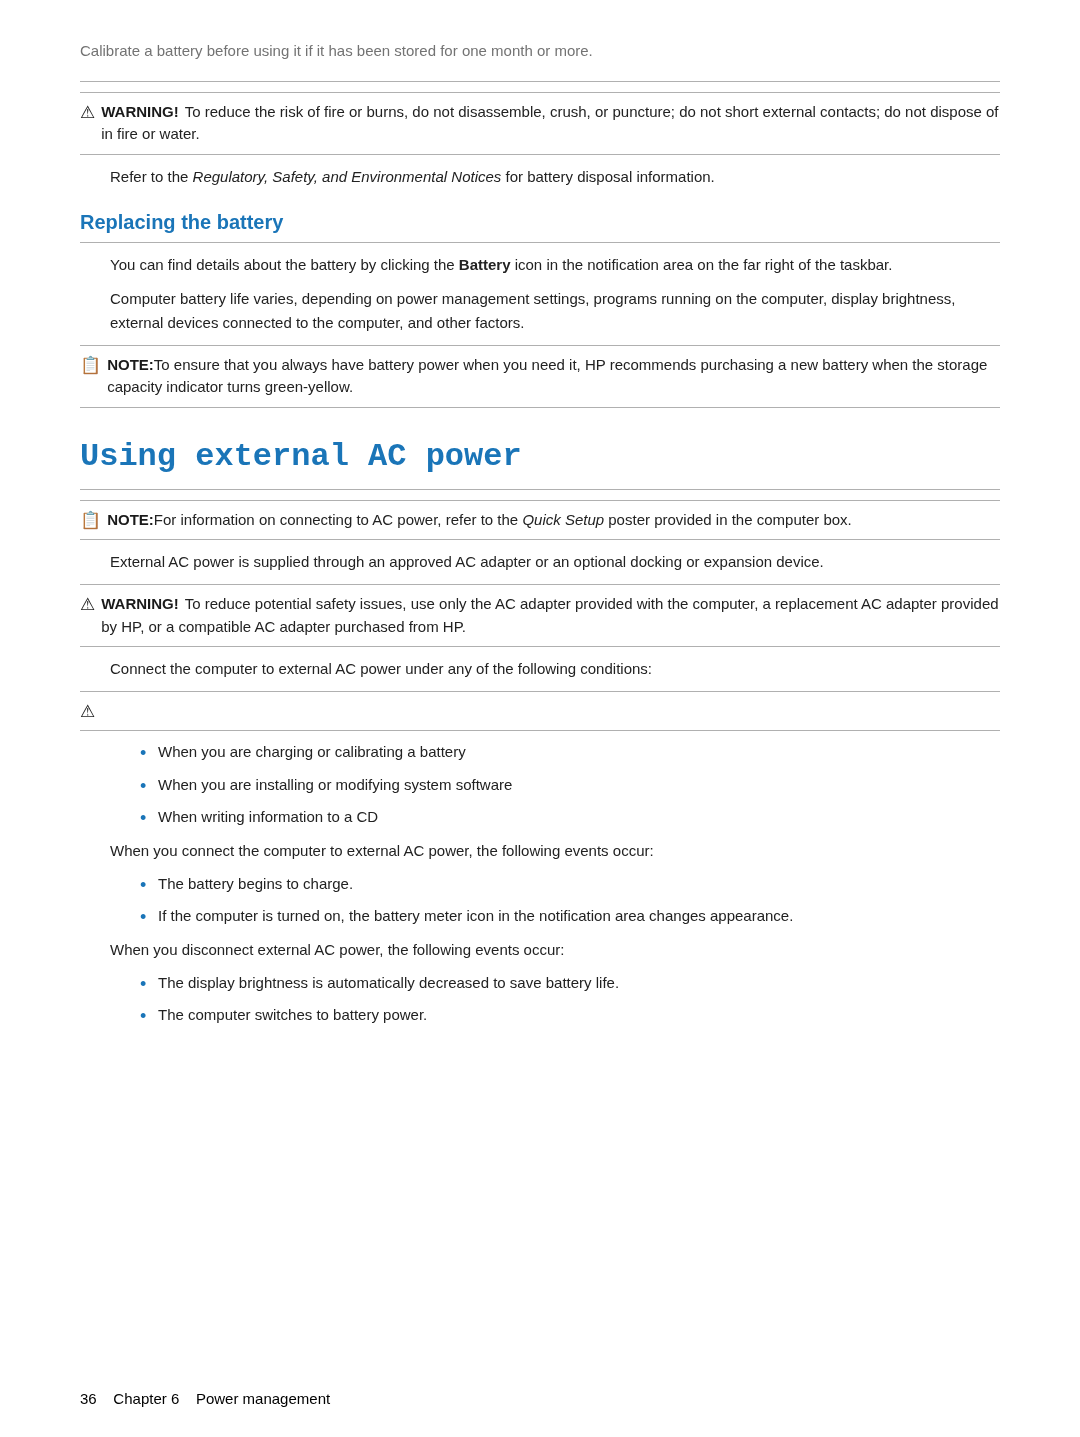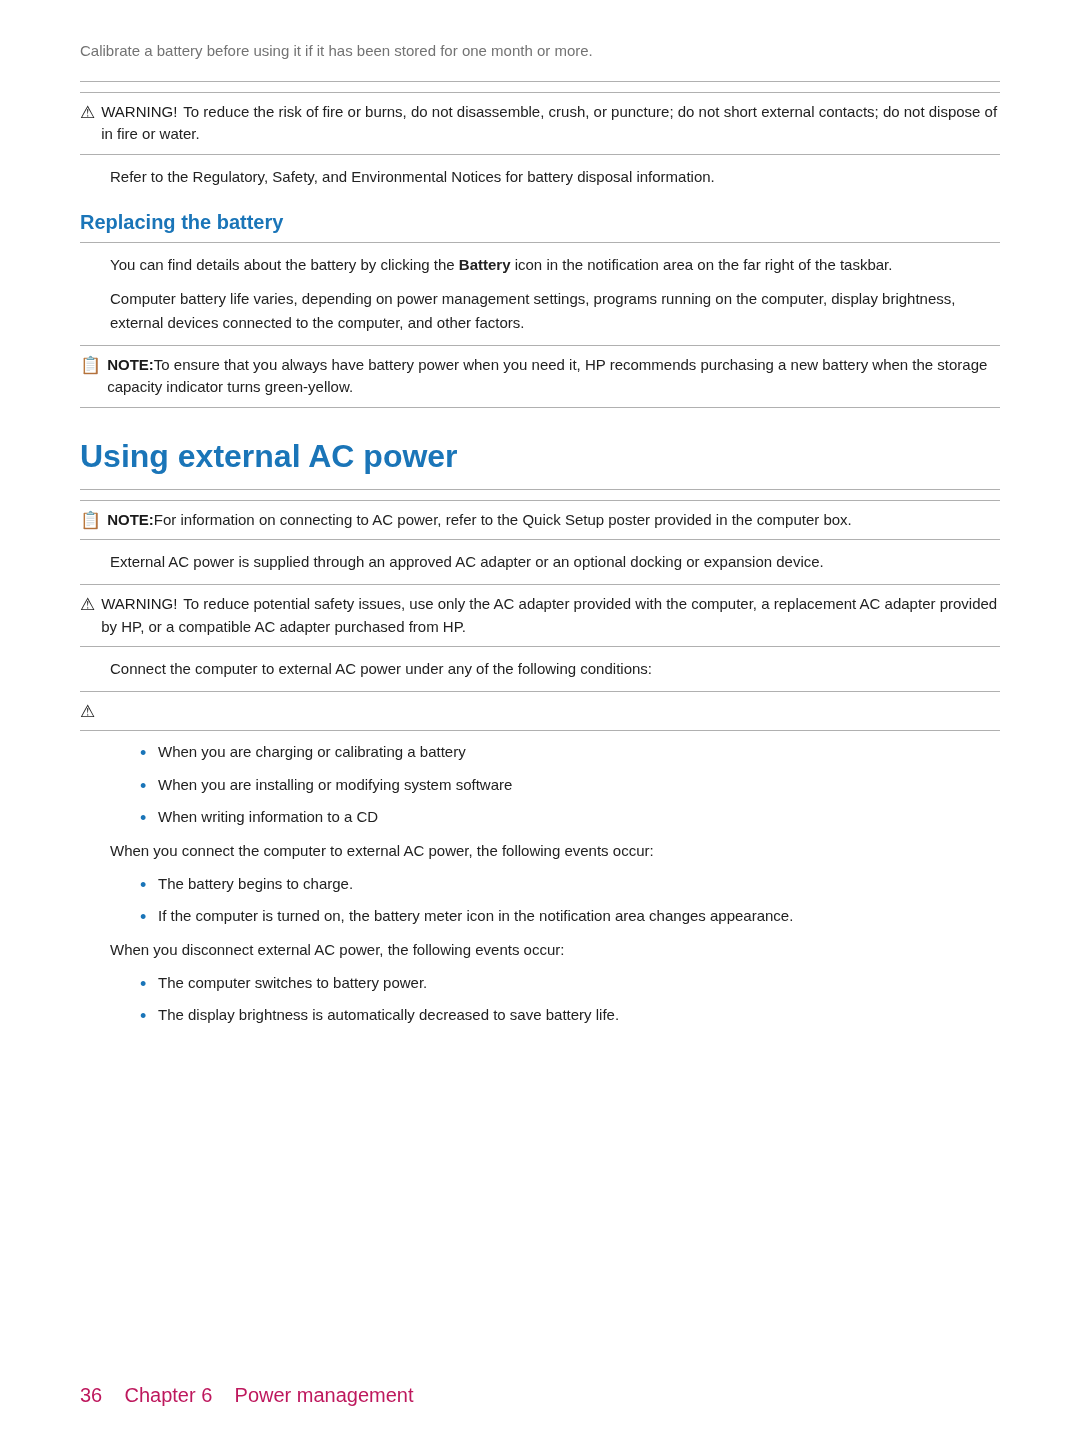--- a/index.html
+++ b/index.html
@@ -36,20 +36,21 @@
       margin-bottom: 8px;
       margin-top: 4px;
     }
 
     .section-heading-large {
       font-size: 32px;
       font-weight: bold;
       color: #1a75b8;
       margin-bottom: 14px;
       margin-top: 30px;
+      font-family: Liberation Mono, monospace;
     }
 
     .divider {
       border: none;
       border-top: 1px solid #b0b0b0;
       margin: 4px 0 10px 0;
     }
 
     .warning-box {
       display: flex;
@@ -62,21 +63,21 @@
 
     .warning-icon {
       font-size: 17px;
       color: #1a1a1a;
       margin-right: 6px;
       flex-shrink: 0;
       margin-top: 1px;
     }
 
     .warning-label {
-      font-weight: normal;
+      font-weight: bold;
       color: #1a1a1a;
       margin-right: 6px;
     }
 
     .warning-text {
       line-height: 1.5;
       color: #222;
     }
 
     .note-box {
@@ -112,20 +113,21 @@
       line-height: 1.6;
       color: #222;
       padding-left: 30px;
     }
 
     .bold-inline {
       font-weight: bold;
     }
 
     .italic-inline {
+      font-style: italic;
     }
 
     .bullet-list {
       margin: 6px 0 10px 60px;
       list-style: none;
     }
 
     .bullet-list li {
       position: relative;
       padding-left: 18px;
@@ -140,22 +142,22 @@
       font-size: 18px;
       position: absolute;
       left: 0;
       top: -1px;
     }
 
     .footer {
       position: absolute;
       bottom: 30px;
       left: 80px;
-      font-size: 20px;
-      color: #be185d;
+      font-size: 15px;
+      color: #000000;
     }
 
     .warning-block-single {
       display: flex;
       align-items: flex-start;
       border-top: 1px solid #b0b0b0;
       border-bottom: 1px solid #b0b0b0;
       padding: 8px 0;
       margin: 8px 0 10px 0;
     }
@@ -230,22 +232,22 @@
   <p class="body-text">When you connect the computer to external AC power, the following events occur:</p>
 
   <ul class="bullet-list">
   <li>The battery begins to charge.</li>
       <li>If the computer is turned on, the battery meter icon in the notification area changes appearance.</li>
     </ul>
 
   <p class="body-text">When you disconnect external AC power, the following events occur:</p>
 
   <ul class="bullet-list">
-  <li>The computer switches to battery power.</li>
-      <li>The display brightness is automatically decreased to save battery life.</li>
+  <li>The display brightness is automatically decreased to save battery life.</li>
+      <li>The computer switches to battery power.</li>
     </ul>
 
   <div class="footer">
     <span>36</span>&nbsp;&nbsp;&nbsp;
     <span>Chapter 6</span>&nbsp;&nbsp;&nbsp;
     <span>Power management</span>
   </div>
 
 </div>
 

